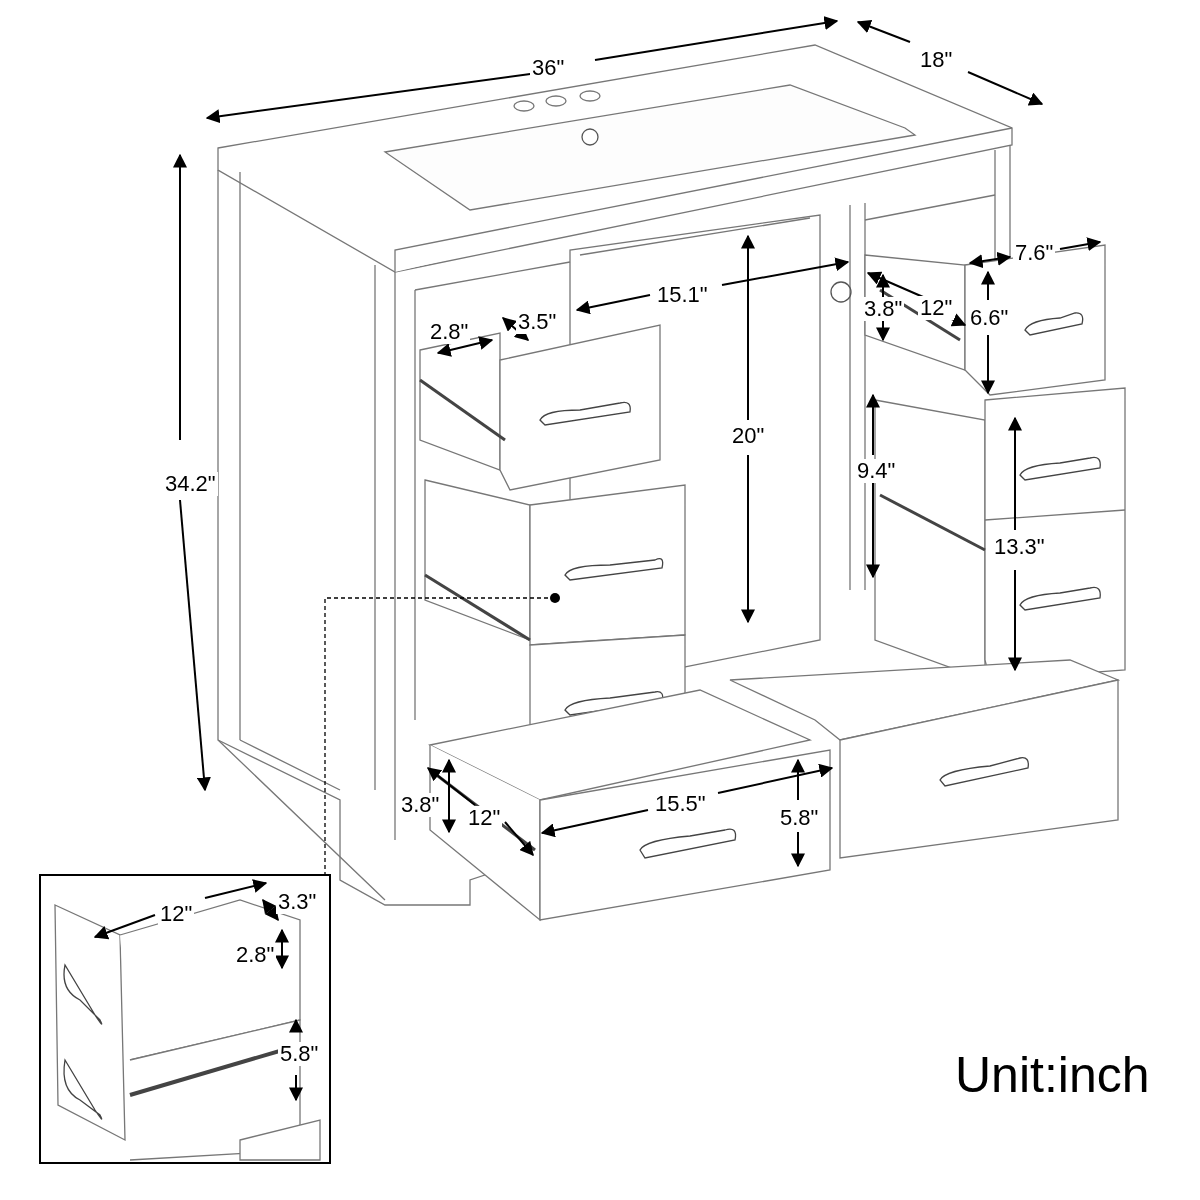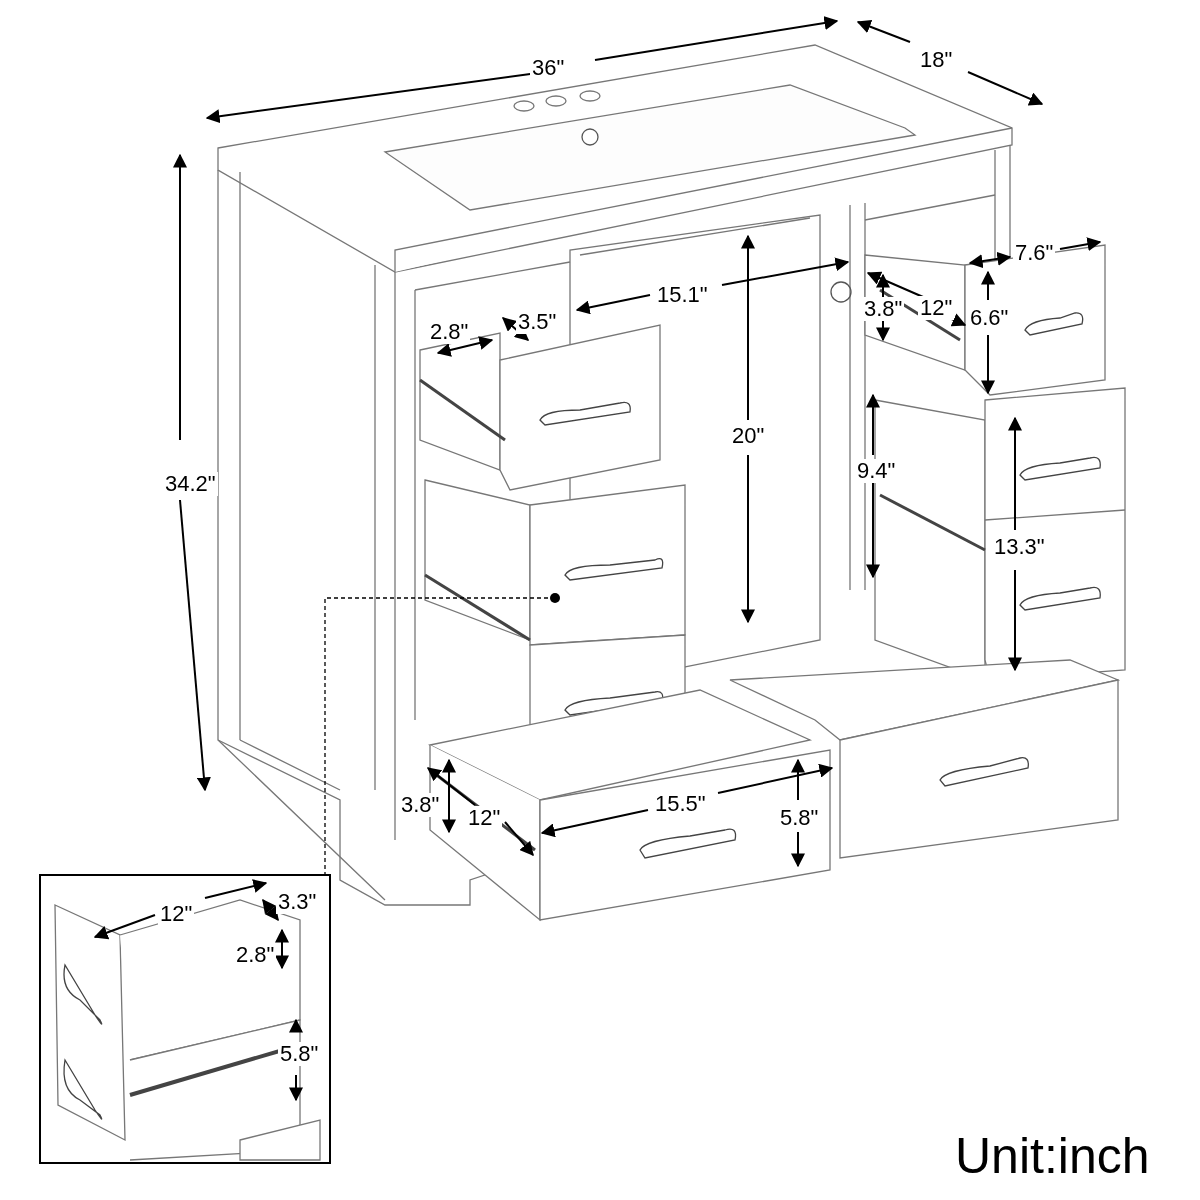--- a/index.html
+++ b/index.html
@@ -1,21 +1,21 @@
 <!DOCTYPE html>
 <html><head>
 <meta charset="utf-8">
 <style>
   html, body { margin:0; padding:0; background:#ffffff; }
   body { width:1200px; height:1200px; position:relative; overflow:hidden;
          font-family:"Liberation Sans", sans-serif; }
   #stage { position:absolute; left:0; top:0; width:1200px; height:1200px; }
   .lbl { position:absolute; font-family:"Liberation Sans", sans-serif; font-size:22px;
          color:#000; background:#fff; padding:0 2px; line-height:24px; white-space:nowrap; }
-  .unit { position:absolute; left:955px; top:1127px; font-size:50px; font-weight:400;
+  .unit { position:absolute; left:955px; top:1046px; font-size:50px; font-weight:400;
           font-family:"Liberation Sans", sans-serif; color:#000; }
 </style>
 </head>
 <body>
 
 <div id="stage">
   <svg width="1200" height="1200" viewBox="0 0 1200 1200" xmlns="http://www.w3.org/2000/svg">
     <defs>
       <marker id="ah" viewBox="0 0 10 10" refX="9" refY="5" markerWidth="7" markerHeight="7" orient="auto-start-reverse">
         <path d="M0,0 L10,5 L0,10 z" fill="#000"></path>

